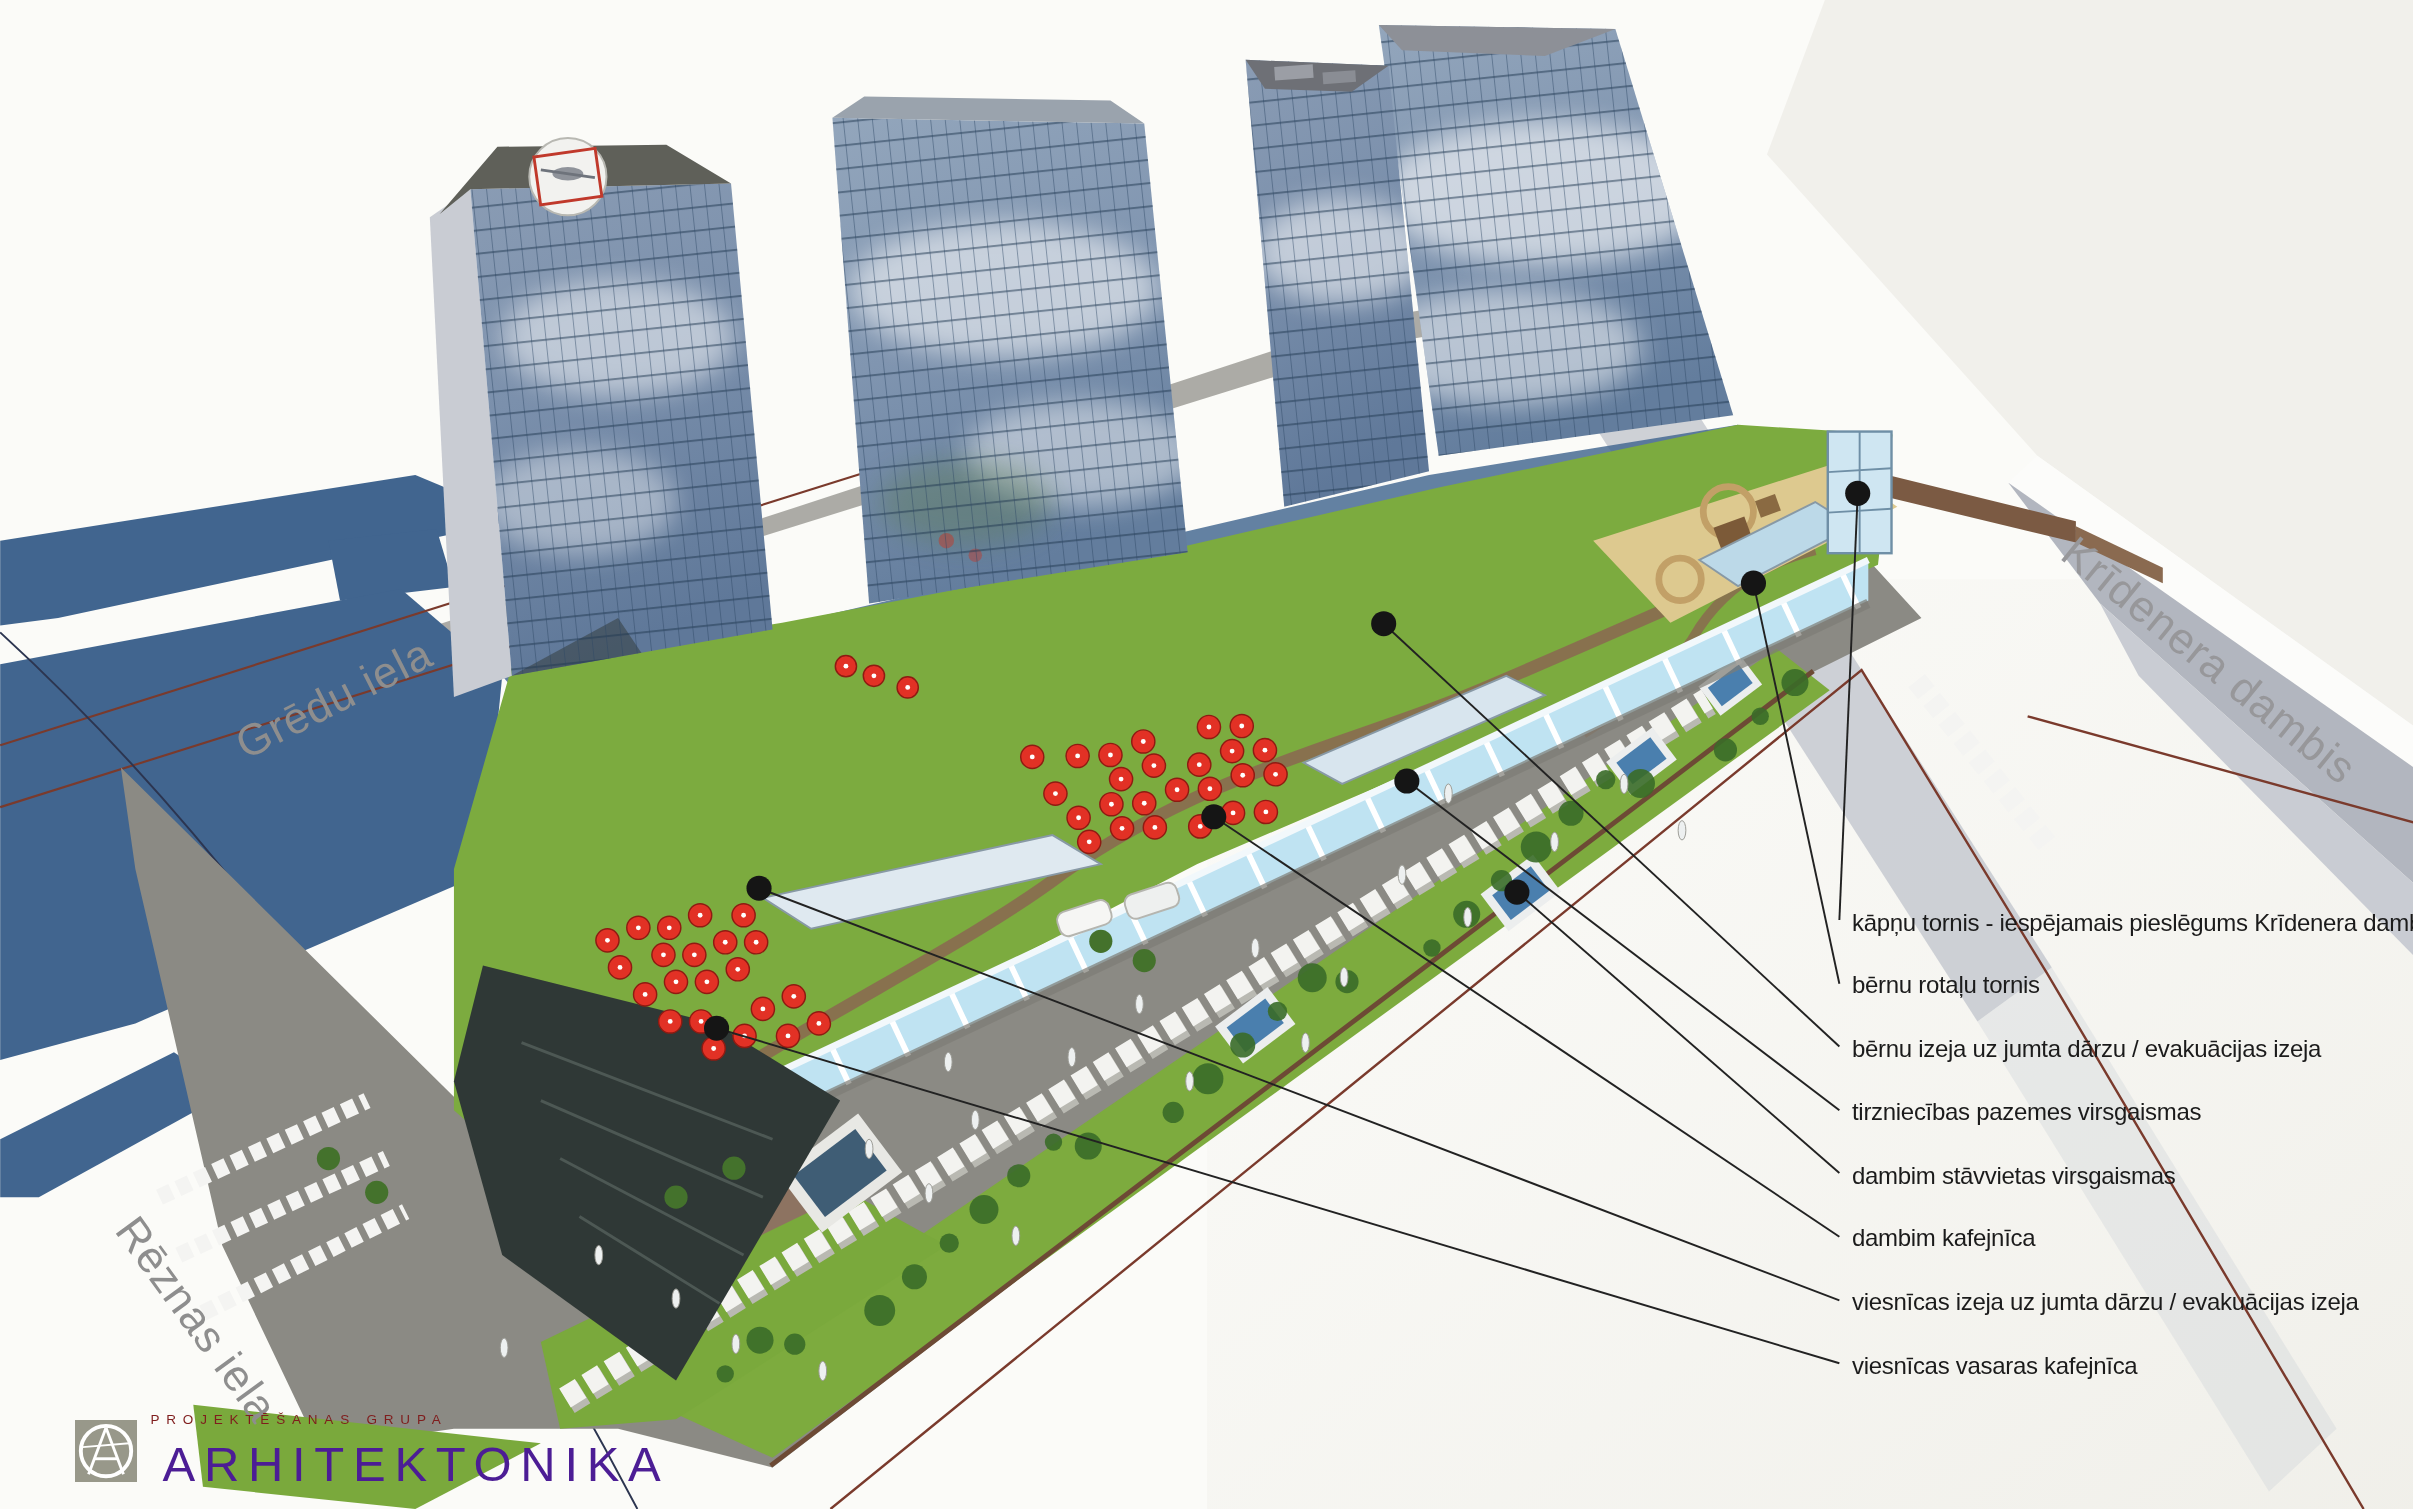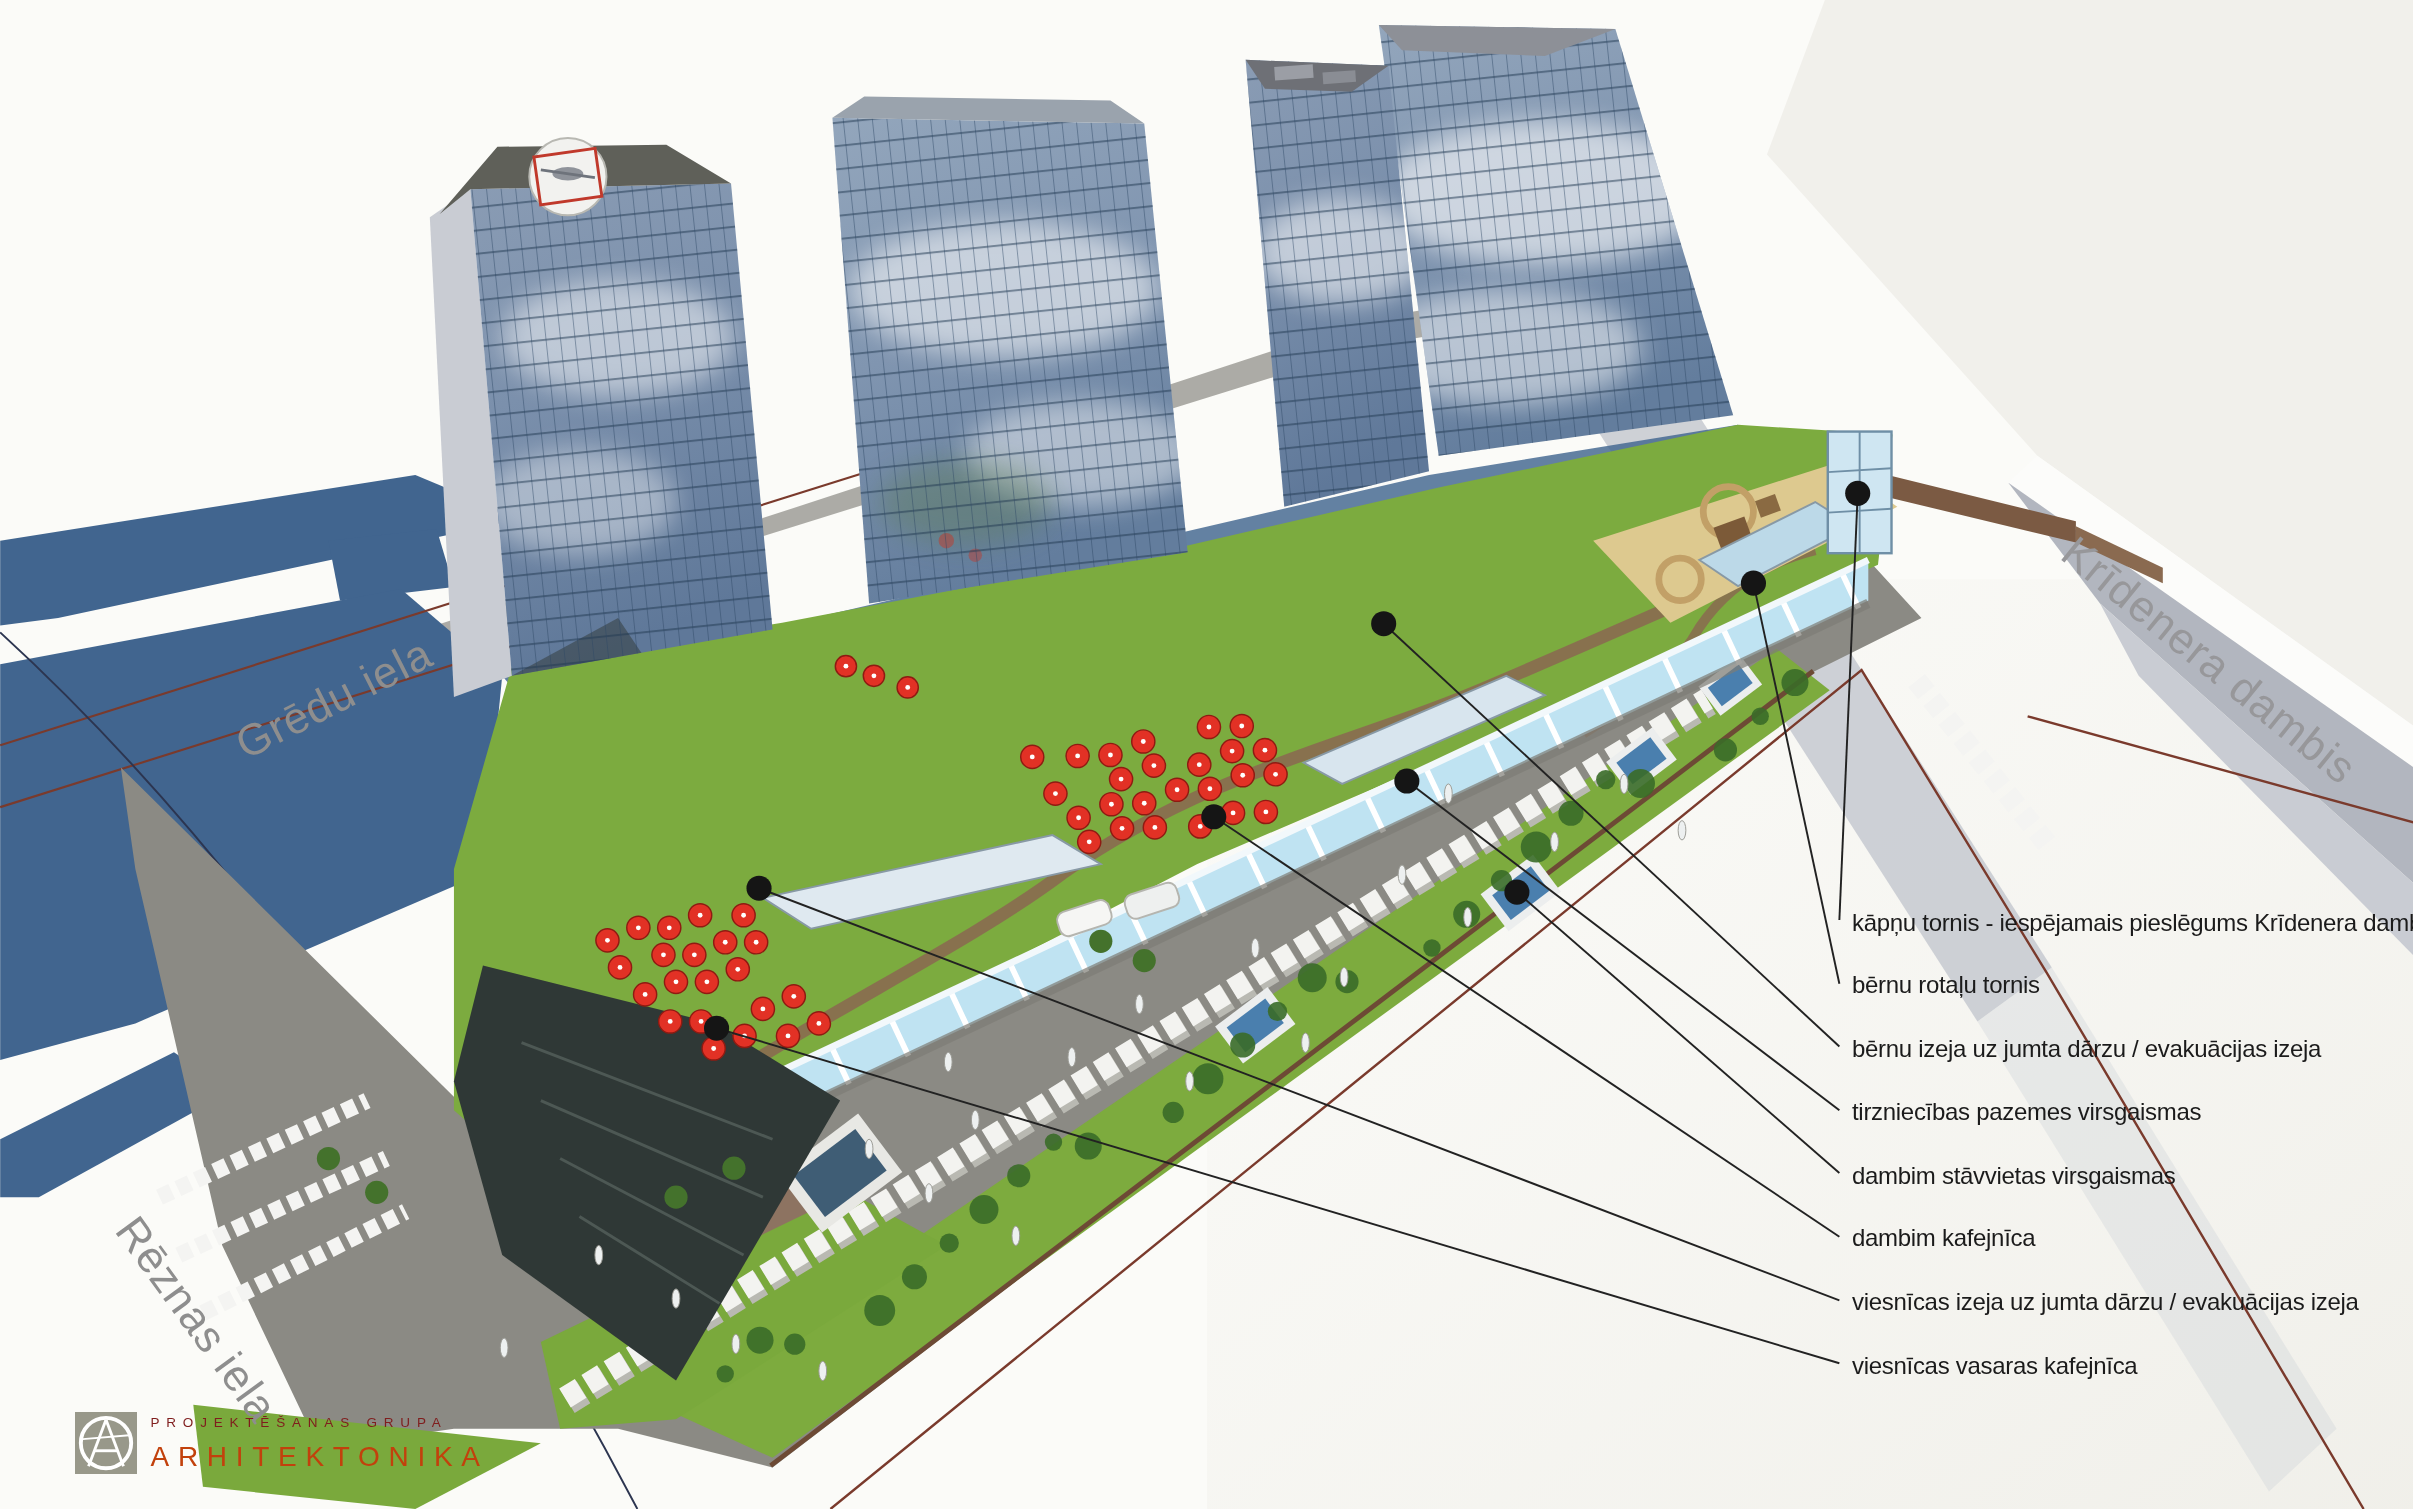--- a/index.html
+++ b/index.html
@@ -7,21 +7,21 @@
          font-family:"Liberation Sans",sans-serif;background:#fbfbf8;}
   .scene{position:absolute;left:0;top:0;}
   .callout-label{position:absolute;left:1852px;font-size:24px;letter-spacing:-0.3px;
                  color:#1b1b1b;white-space:nowrap;}
   .street-label{position:absolute;color:#8e8e8e;font-size:44px;white-space:nowrap;
                 transform-origin:left center;letter-spacing:1px;}
   #street-kridenera{color:#97979a;}
   .logo{position:absolute;left:75px;top:1412px;display:flex;align-items:center;gap:13.5px;}
   .logo-text{display:flex;flex-direction:column;justify-content:center;}
   .logo-group{font-size:13.5px;letter-spacing:6.8px;color:#7f1d1d;margin-bottom:13px;}
-  .logo-name{font-size:28px;letter-spacing:8.7px;color:#c2410c;line-height:1.02;}
+  .logo-name{font-size:49px;letter-spacing:8.7px;color:#4c1d95;line-height:1.02;margin-left:12px;}
 </style>
 </head>
 <body>
 
 <div class="stage">
 
 <svg class="scene" width="2414" height="1509" viewBox="0 0 2500 1563">
   <defs>
     <linearGradient id="gT" x1="0" y1="0" x2="0.25" y2="1">
       <stop offset="0" stop-color="#8a9cb4"></stop>

